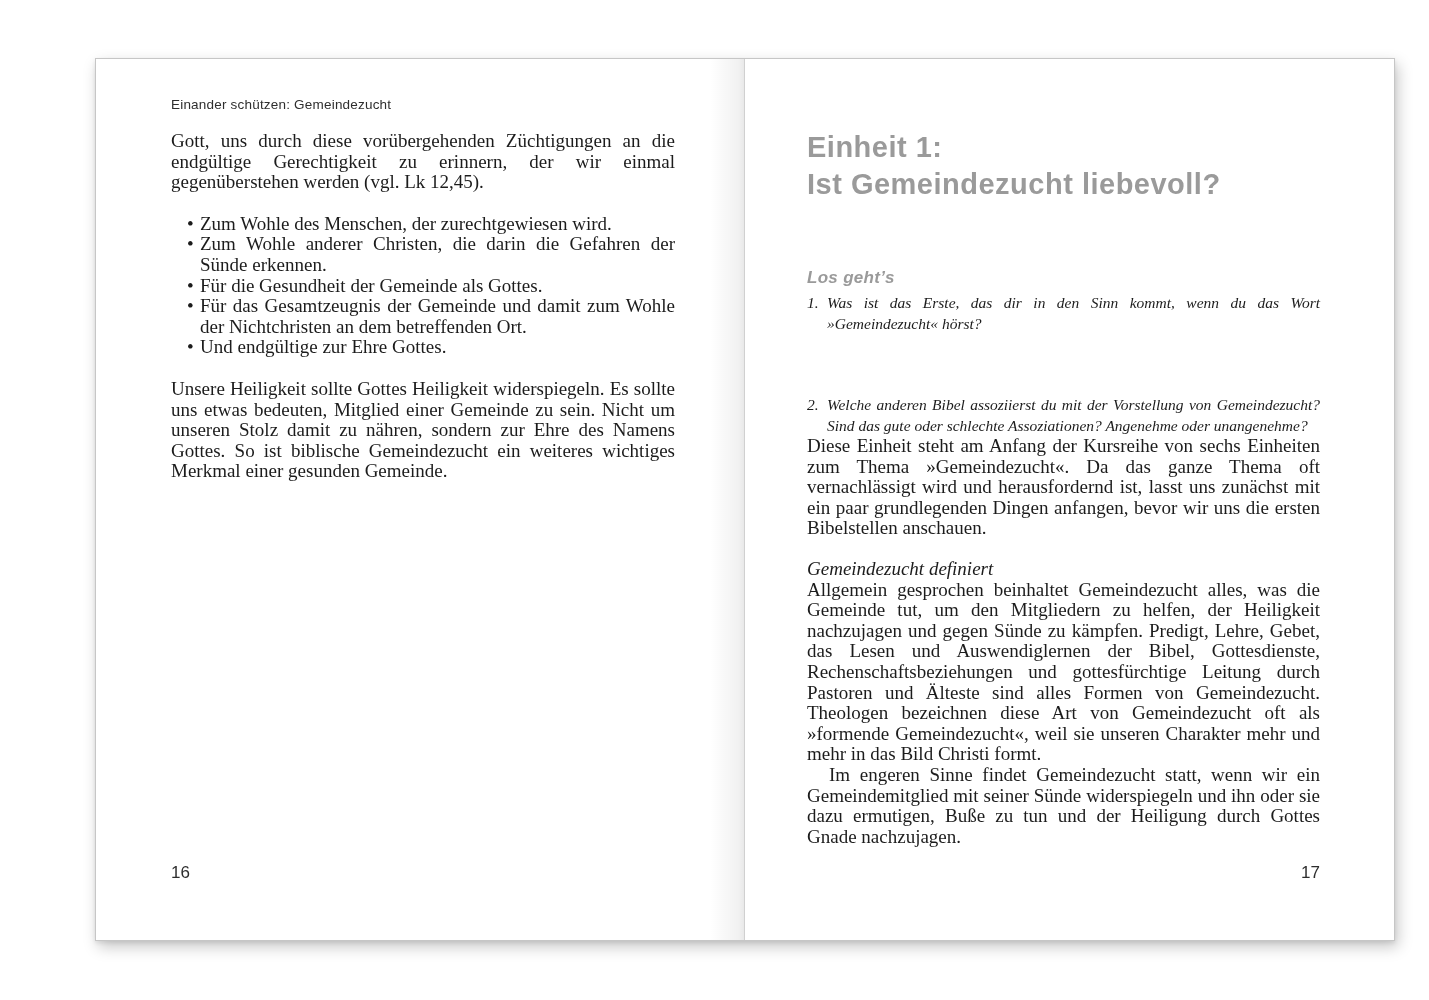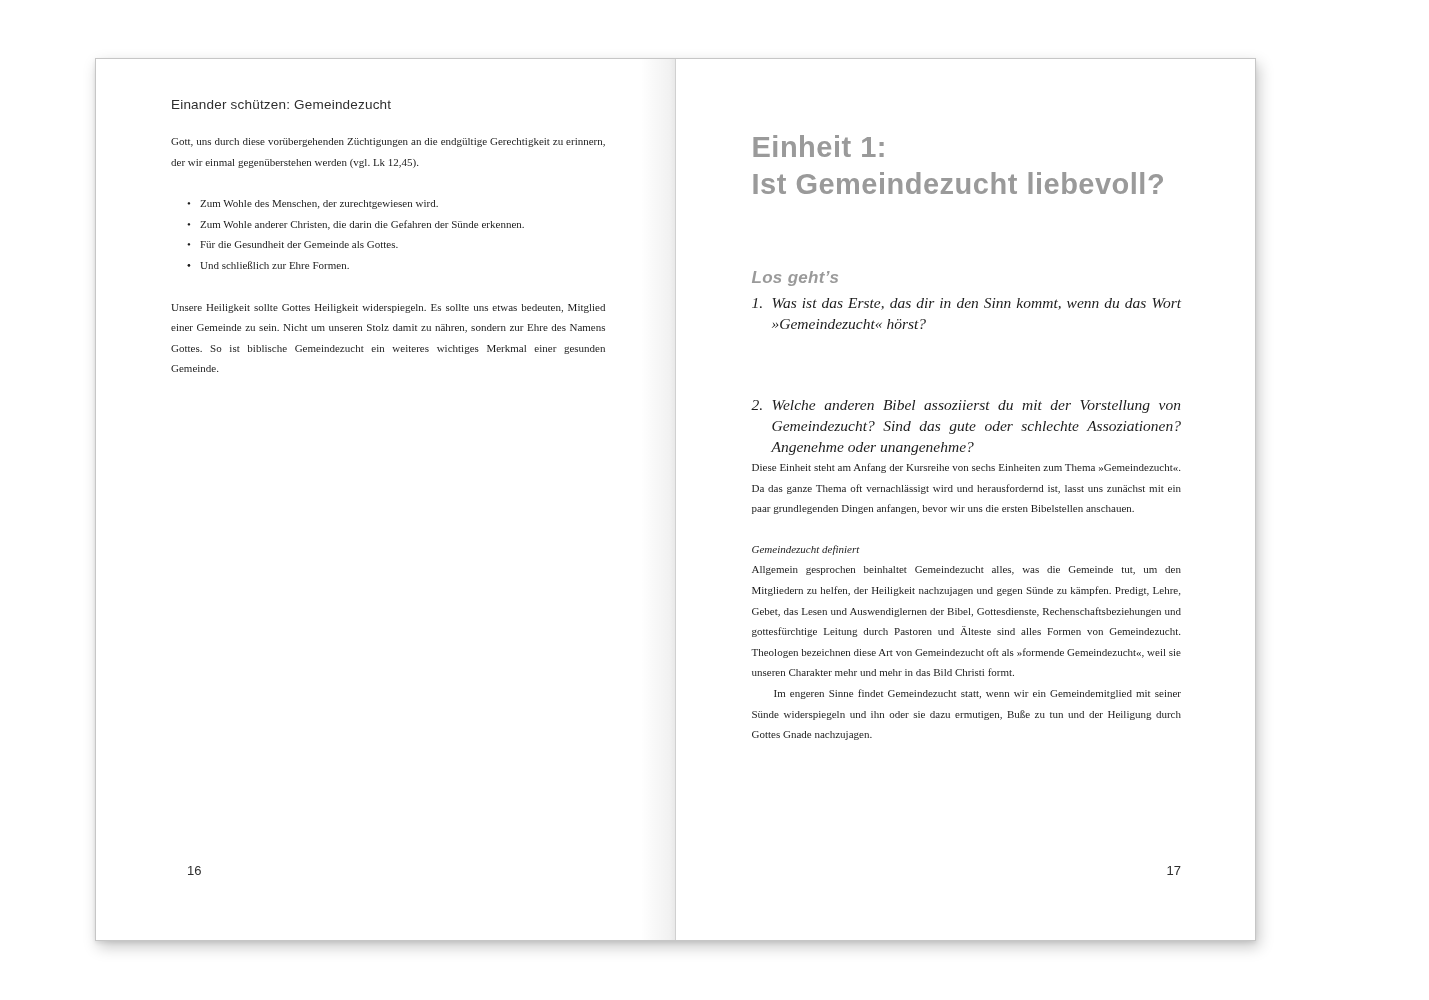--- a/index.html
+++ b/index.html
@@ -16,21 +16,21 @@
     position: relative;
     width: 1429px;
     height: 1000px;
     background: #ffffff;
   }
 
   .spread {
     position: absolute;
     left: 95px;
     top: 58px;
-    width: 1161px;
+    width: 1300px;
     height: 883px;
     display: flex;
     background: #ffffff;
     border: 1px solid #c6c6c6;
     box-shadow: 3px 6px 14px rgba(0,0,0,0.22), 0 2px 4px rgba(0,0,0,0.08);
     box-sizing: border-box;
   }
 
   .page {
     flex: 1 1 50%;
@@ -56,33 +56,33 @@
 
   .page-inner-left {
     position: absolute;
     top: 38px;
     left: 75px;
     right: 69px;
   }
   .page-inner-right {
     position: absolute;
     top: 0;
-    left: 76px;
+    left: 62px;
     right: 74px;
   }
 
   .running-header {
     font-family: "Liberation Sans", sans-serif;
     font-size: 13.5px;
     color: #2e2e2e;
     letter-spacing: 0.2px;
   }
 
   .body-text {
-    font-size: 11px;
+    font-size: 19px;
     line-height: 20.6px;
     color: #1c1c1c;
     text-align: justify;
     hyphens: none;
   }
 
   p { margin: 0; }
 
   .para-first { margin-top: 19px; }
   .para-indent { text-indent: 22px; }
@@ -151,23 +151,22 @@
   .rp-para1 { }
   .subheading {
     margin-top: 20px;
     font-style: italic;
   }
 
   .page-number {
     position: absolute;
     top: 804px;
     font-family: "Liberation Sans", sans-serif;
-    font-size: 13px;
+    font-size: 17px;
     color: #2e2e2e;
-    margin-left: 16px;
   }
   .page-number-left { left: 75px; }
   .page-number-right { right: 74px; }
 </style>
 </head>
 <body>
 
 <div class="stage">
   <div class="spread">
 
@@ -186,24 +185,25 @@
             <li>
               <span class="bullet-glyph">•</span>
               <span>Zum Wohle anderer Christen, die darin die Gefahren der Sünde erkennen.</span>
             </li>
             <li>
               <span class="bullet-glyph">•</span>
               <span>Für die Gesundheit der Gemeinde als Gottes.</span>
             </li>
             <li>
               <span class="bullet-glyph">•</span>
-            </li>
-            <li>
-              <span class="bullet-glyph">•</span>
-              <span>Und schließlich zur Ehre Formen.</span>
+              <span>Für das Gesamtzeugnis der Gemeinde und damit zum Wohle der Nichtchristen an dem betreffenden Ort.</span>
+            </li>
+            <li>
+              <span class="bullet-glyph">•</span>
+              <span>Und endgültige zur Ehre Gottes.</span>
             </li>
           </ul>
 
           <p class="para-gap">Unsere Heiligkeit sollte Gottes Heiligkeit widerspiegeln. Es sollte uns etwas bedeuten, Mitglied einer Gemeinde zu sein. Nicht um unseren Stolz damit zu nähren, sondern zur Ehre des Namens Gottes. So ist biblische Gemeindezucht ein weiteres wichtiges Merkmal einer gesunden Gemeinde.</p>
         </div>
       </div>
 
       <div class="page-number page-number-left">16</div>
     </div>
 

